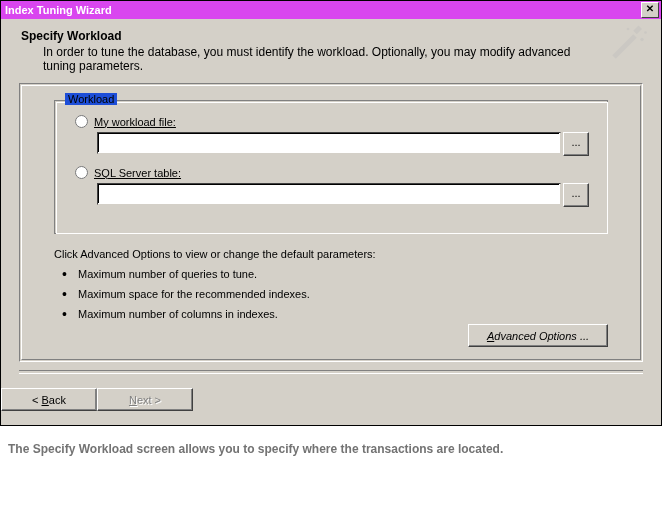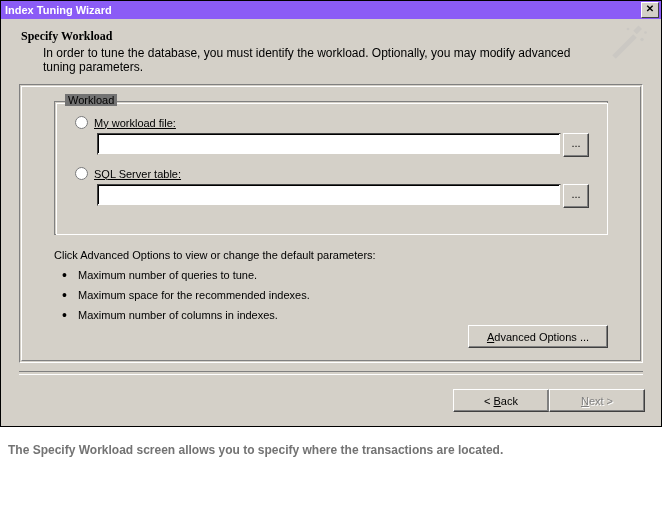--- a/index.html
+++ b/index.html
@@ -9,21 +9,21 @@
     font-size: 11px;
     background: #ffffff;
     width: 662px;
   }
   .window {
     width: 660px;
     border: 1px solid #000;
     background: #d4d0c8;
   }
   .titlebar {
-    background: #8b5cf6;
+    background: #d946ef;
     color: #fff;
     height: 18px;
     display: flex;
     align-items: center;
     justify-content: space-between;
     padding: 0 2px 0 4px;
     font-weight: bold;
     font-size: 11px;
   }
   .close-btn {
@@ -42,21 +42,20 @@
   }
   .content {
     padding: 10px 18px 4px 18px;
     position: relative;
   }
   .heading {
     font-weight: bold;
     font-size: 12px;
     margin-bottom: 2px;
     margin-left: 2px;
-    font-family: Liberation Serif, serif;
   }
   .subheading {
     font-size: 12px;
     margin-left: 24px;
     margin-right: 60px;
     line-height: 14px;
   }
   .wizard-icon {
     position: absolute;
     top: 6px;
@@ -92,21 +91,21 @@
     content:"";
     position:absolute;
     top:1px;left:1px;right:-1px;bottom:-1px;
     border:1px solid #fff;
     pointer-events:none;
   }
   .group-label {
     position: absolute;
     top: -8px;
     left: 10px;
-    background: #737373;
+    background: #1d4ed8;
     padding: 0 3px;
     z-index:2;
   }
   .radio-row {
     display: flex;
     align-items: center;
     margin: 2px 0 4px 0;
     text-decoration: underline;
   }
   .radio-row input {
@@ -176,32 +175,32 @@
     background: #d4d0c8;
     border: 1px solid #fff;
     border-right-color: #404040;
     border-bottom-color: #404040;
     box-shadow: inset -1px -1px 0 #808080;
     font-family: inherit;
     font-size: 11px;
     padding: 0 8px;
     cursor: default;
   }
-  .btn.wide { min-width: 140px; }
+  .btn.wide { min-width: 140px; font-style: italic; }
   .btn[disabled] { color: #808080; text-shadow: 1px 1px 0 #fff; }
   .btn .ul { text-decoration: underline; }
   .divider {
     height: 2px;
     border-top: 1px solid #808080;
     border-bottom: 1px solid #fff;
     margin: 8px 0 10px 0;
   }
   .button-row {
     display: flex;
-    justify-content: flex-end;
+    justify-content: flex-start;
     gap: 14px;
     padding: 0 16px 14px 0;
   }
   .button-row .pair {
     display:flex;
     gap:0;
   }
   .button-row .pair .btn:first-child{
     border-right:1px solid #808080;
   }

